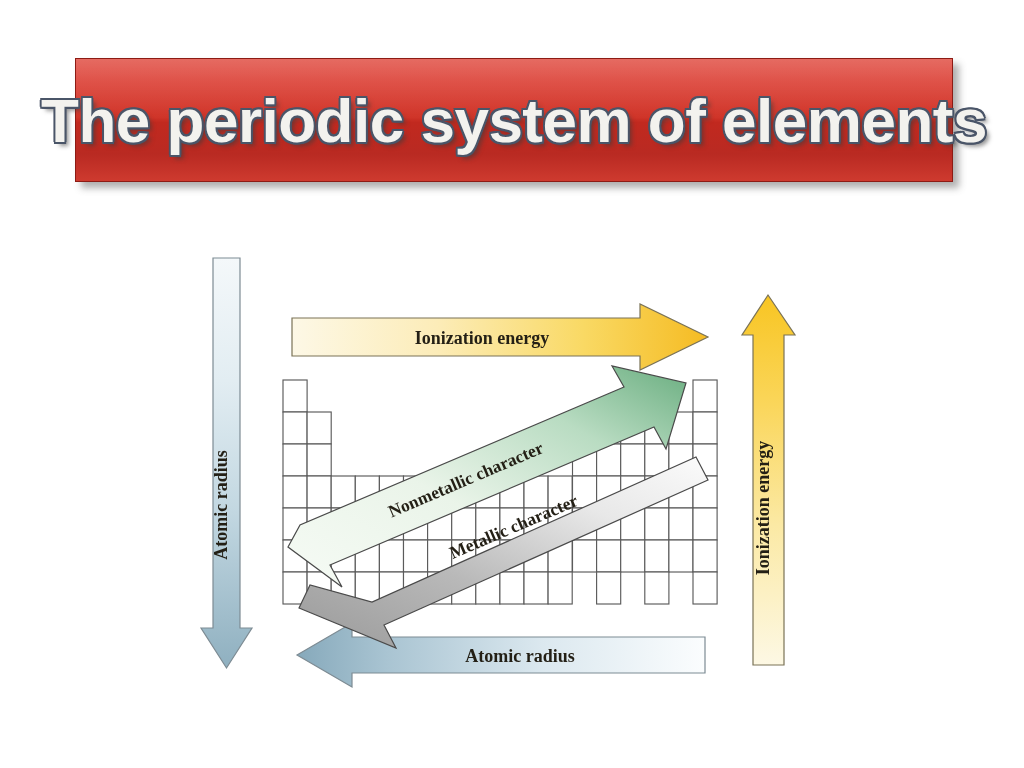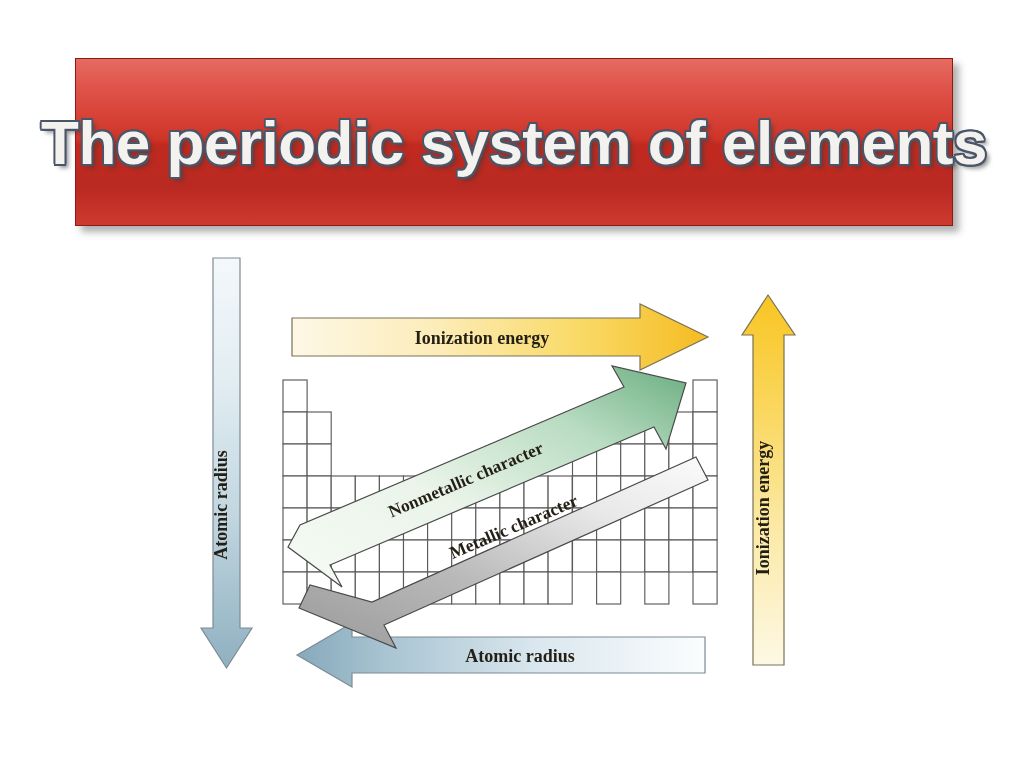--- a/index.html
+++ b/index.html
@@ -14,21 +14,21 @@
     overflow: hidden;
     font-family: "Liberation Sans", sans-serif;
   }
 
   
   #title-banner {
     position: absolute;
     left: 75px;
     top: 58px;
     width: 878px;
-    height: 168px;
+    height: 124px;
     background: linear-gradient(to bottom,
         #e04a3f 0%,
         #db3c31 18%,
         #cf3327 48%,
         #c1291f 52%,
         #b92a22 78%,
         #ce3a2f 100%);
     border: 1px solid #8d1b14;
     box-shadow: 6px 6px 7px rgba(80,80,80,0.45);
     display: flex;

